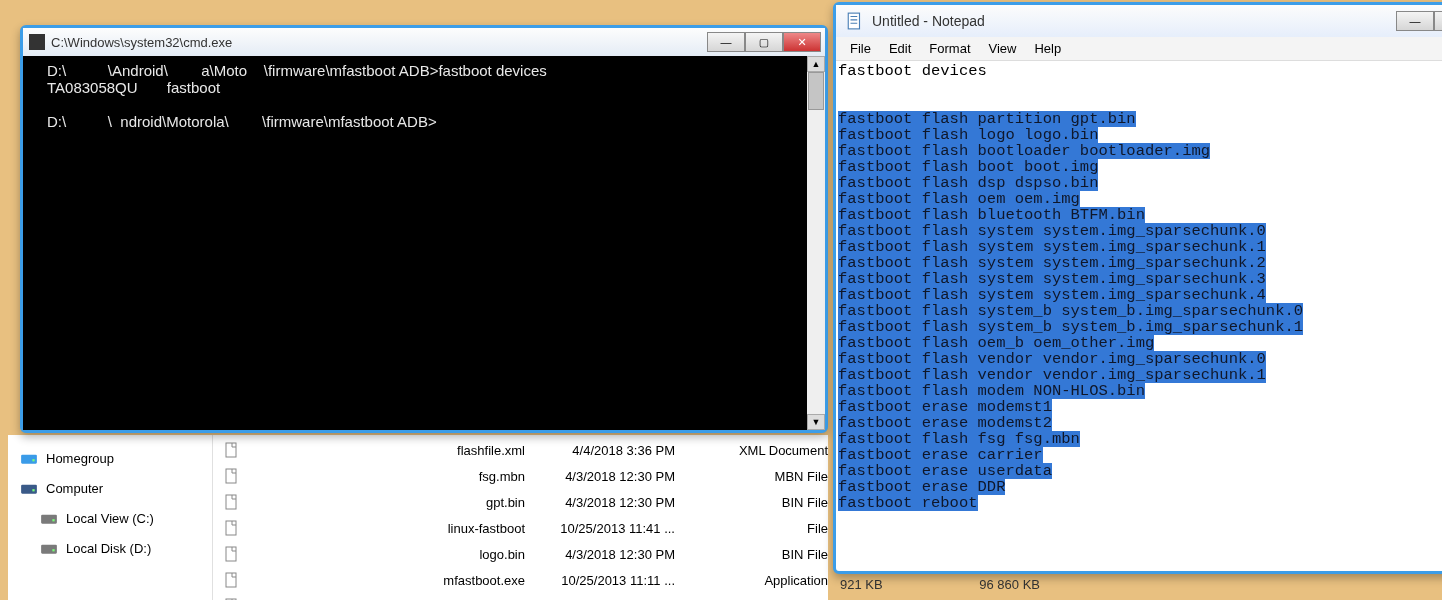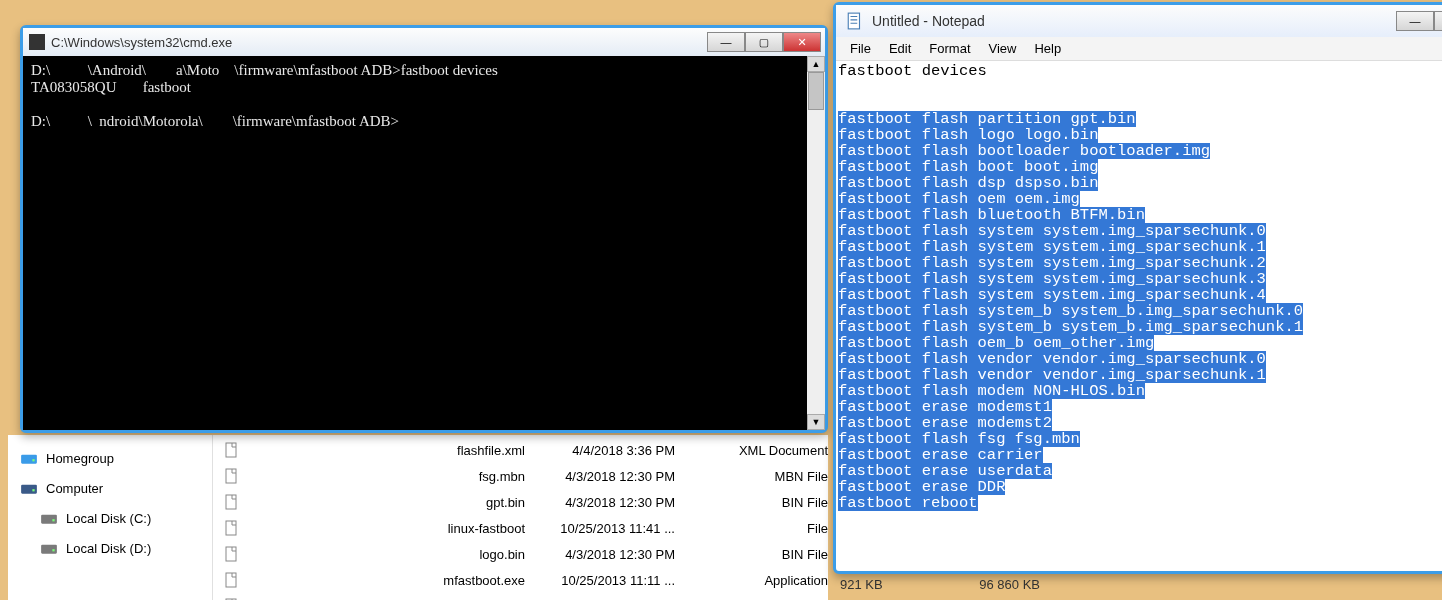--- a/index.html
+++ b/index.html
@@ -84,24 +84,25 @@
 .cmd-body {
   position:relative;
   height: calc(100% - 28px);
   background:#000;
   display:flex;
 }
 .cmd-text {
   flex:1;
   padding:6px 8px;
   color:#e8e8e8;
-  font-family: Liberation Serif, serif;
+  font-family: Liberation Sans, sans-serif;
   font-size:15px;
   white-space:pre;
   overflow:hidden;
+  margin-left:16px;
 }
 .cmd-scroll {
   width:18px;
   background:#ece9d8;
   display:flex; flex-direction:column;
 }
 .sb-btn{height:16px;background:#ddd;border:1px solid #aaa;font-size:9px;display:flex;align-items:center;justify-content:center;cursor:pointer;}
 .sb-track{flex:1;background:#efefef;position:relative;}
 .sb-thumb{position:absolute;left:1px;right:1px;top:0;height:38px;background:#c5c5c5;border:1px solid #999;cursor:pointer;}
 
@@ -141,21 +142,21 @@
 .np-text{
   flex:1;
   padding:2px 2px;
   font-family:"Consolas","Courier New",monospace;
   font-size:15.5px;
   line-height:16px;
   overflow:hidden;
   position:relative;
 }
 .np-line{white-space:pre;}
-.np-line.sel{display:inline-block;background:#3478d6;color:#ffffff;}
+.np-line.sel{display:inline-block;background:#3478d6;color:#0f172a;}
 .np-scroll{
   width:18px;background:#ece9d8;
   display:flex;flex-direction:column;
 }
 
 
 svg{display:block;}
 </style>
 </head>
 <body>
@@ -180,21 +181,21 @@
         </span>
         <span>Computer</span>
       </div>
       <div class="nav-item indent">
         <span class="nav-icon">
           <svg viewBox="0 0 16 16">
             <rect x="1" y="5" width="14" height="8" rx="1" fill="#7a7a7a"></rect>
             <rect x="11" y="9" width="2" height="2" fill="#7f7"></rect>
           </svg>
         </span>
-        <span>Local Disk (C:)</span>
+        <span>Local View (C:)</span>
       </div>
       <div class="nav-item indent">
         <span class="nav-icon">
           <svg viewBox="0 0 16 16">
             <rect x="1" y="5" width="14" height="8" rx="1" fill="#7a7a7a"></rect>
             <rect x="11" y="9" width="2" height="2" fill="#7f7"></rect>
           </svg>
         </span>
         <span>Local Disk (D:)</span>
       </div>

